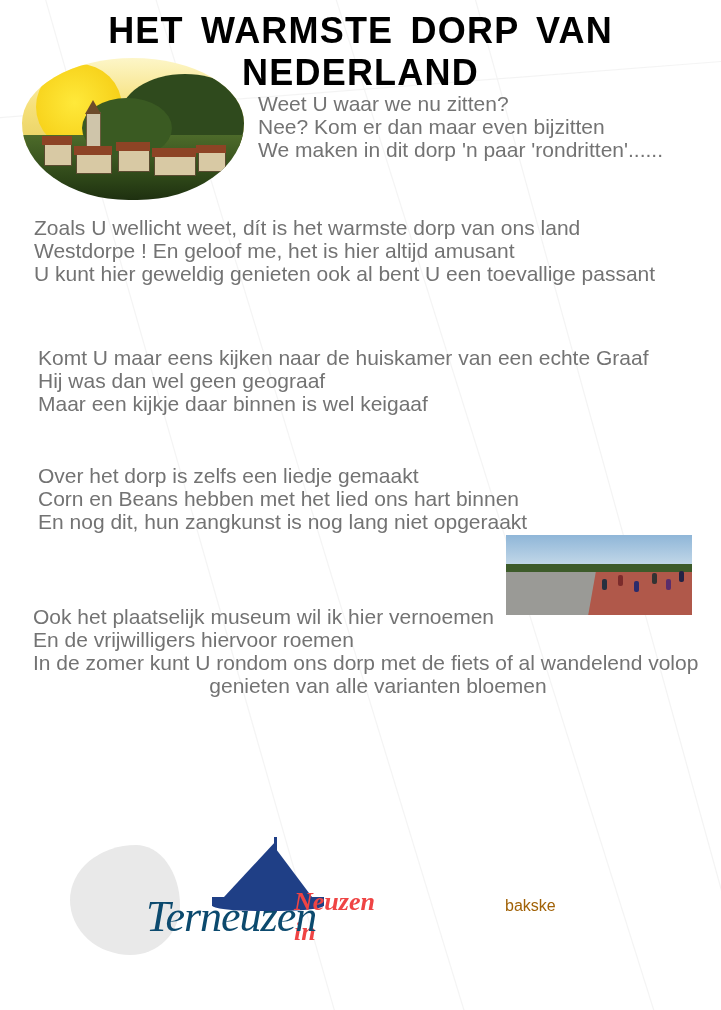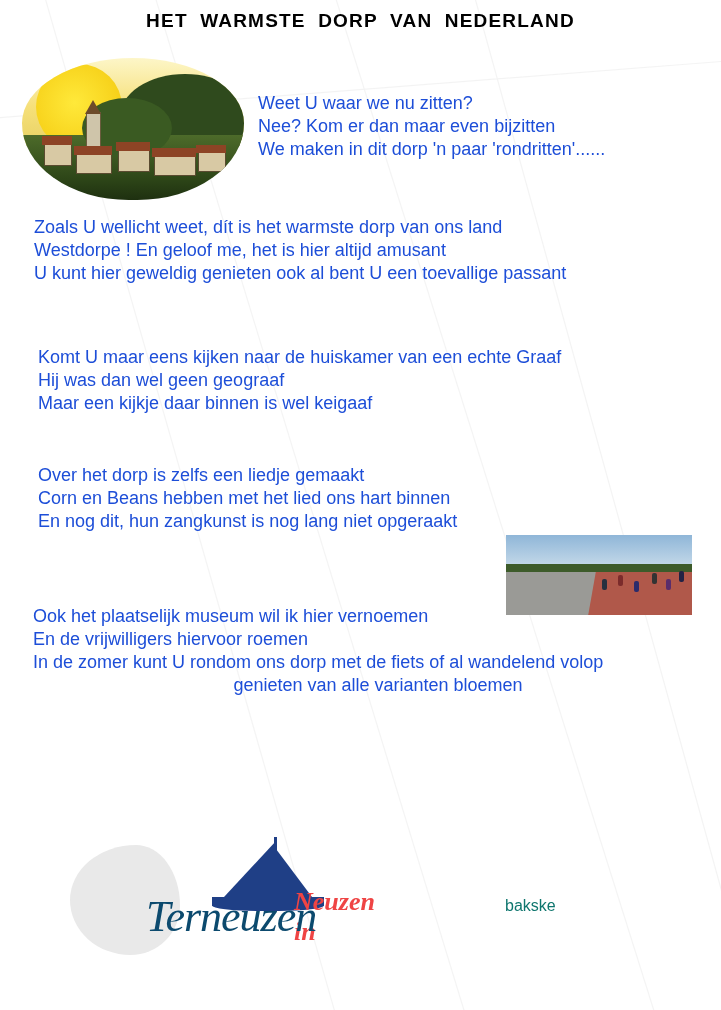--- a/index.html
+++ b/index.html
@@ -30,21 +30,21 @@
     pointer-events: none;
     opacity: 0.09;
   }
 
   .title {
     position: absolute;
     top: 10px;
     left: 0;
     width: 721px;
     text-align: center;
-    font-size: 19px;
+    font-size: 36px;
     font-weight: bold;
     letter-spacing: 1.2px;
     word-spacing: 6px;
     color: #000000;
     font-family: "Liberation Sans", sans-serif;
   }
 
   
   .village {
     position: absolute;
@@ -108,23 +108,23 @@
     left: 63px; top: 42px;
     width: 0; height: 0;
     border-left: 8px solid transparent;
     border-right: 8px solid transparent;
     border-bottom: 14px solid #6d4b2a;
   }
 
   
   .verse {
     position: absolute;
-    font-size: 18px;
+    font-size: 21px;
     line-height: 23px;
-    color: #1d4ed8;
+    color: #737373;
     white-space: pre-line;
   }
 
   .intro  { left: 258px; top: 92px;  width: 450px; }
   .v1     { left: 34px;  top: 216px; width: 660px; }
   .v2     { left: 38px;  top: 346px; width: 660px; }
   .v3     { left: 38px;  top: 464px; width: 660px; }
   .v4     { left: 33px;  top: 582px; width: 690px; }
   .v5     { left: 38px;  top: 720px; width: 680px; }
 
@@ -243,21 +243,21 @@
     width: 112px; height: 14px;
     background: #1f3f86;
     border-radius: 0 0 40% 40%;
   }
 
   .signature {
     position: absolute;
     left: 505px;
     top: 897px;
     font-size: 16px;
-    color: #0f766e;
+    color: #a16207;
     font-family: "Liberation Sans", sans-serif;
   }
 </style>
 </head>
 <body>
 
 <div class="page">
 
   <svg class="watermark" viewBox="0 0 721 1010" preserveAspectRatio="none">
     <g stroke="#888888" stroke-width="1.2" fill="none">

